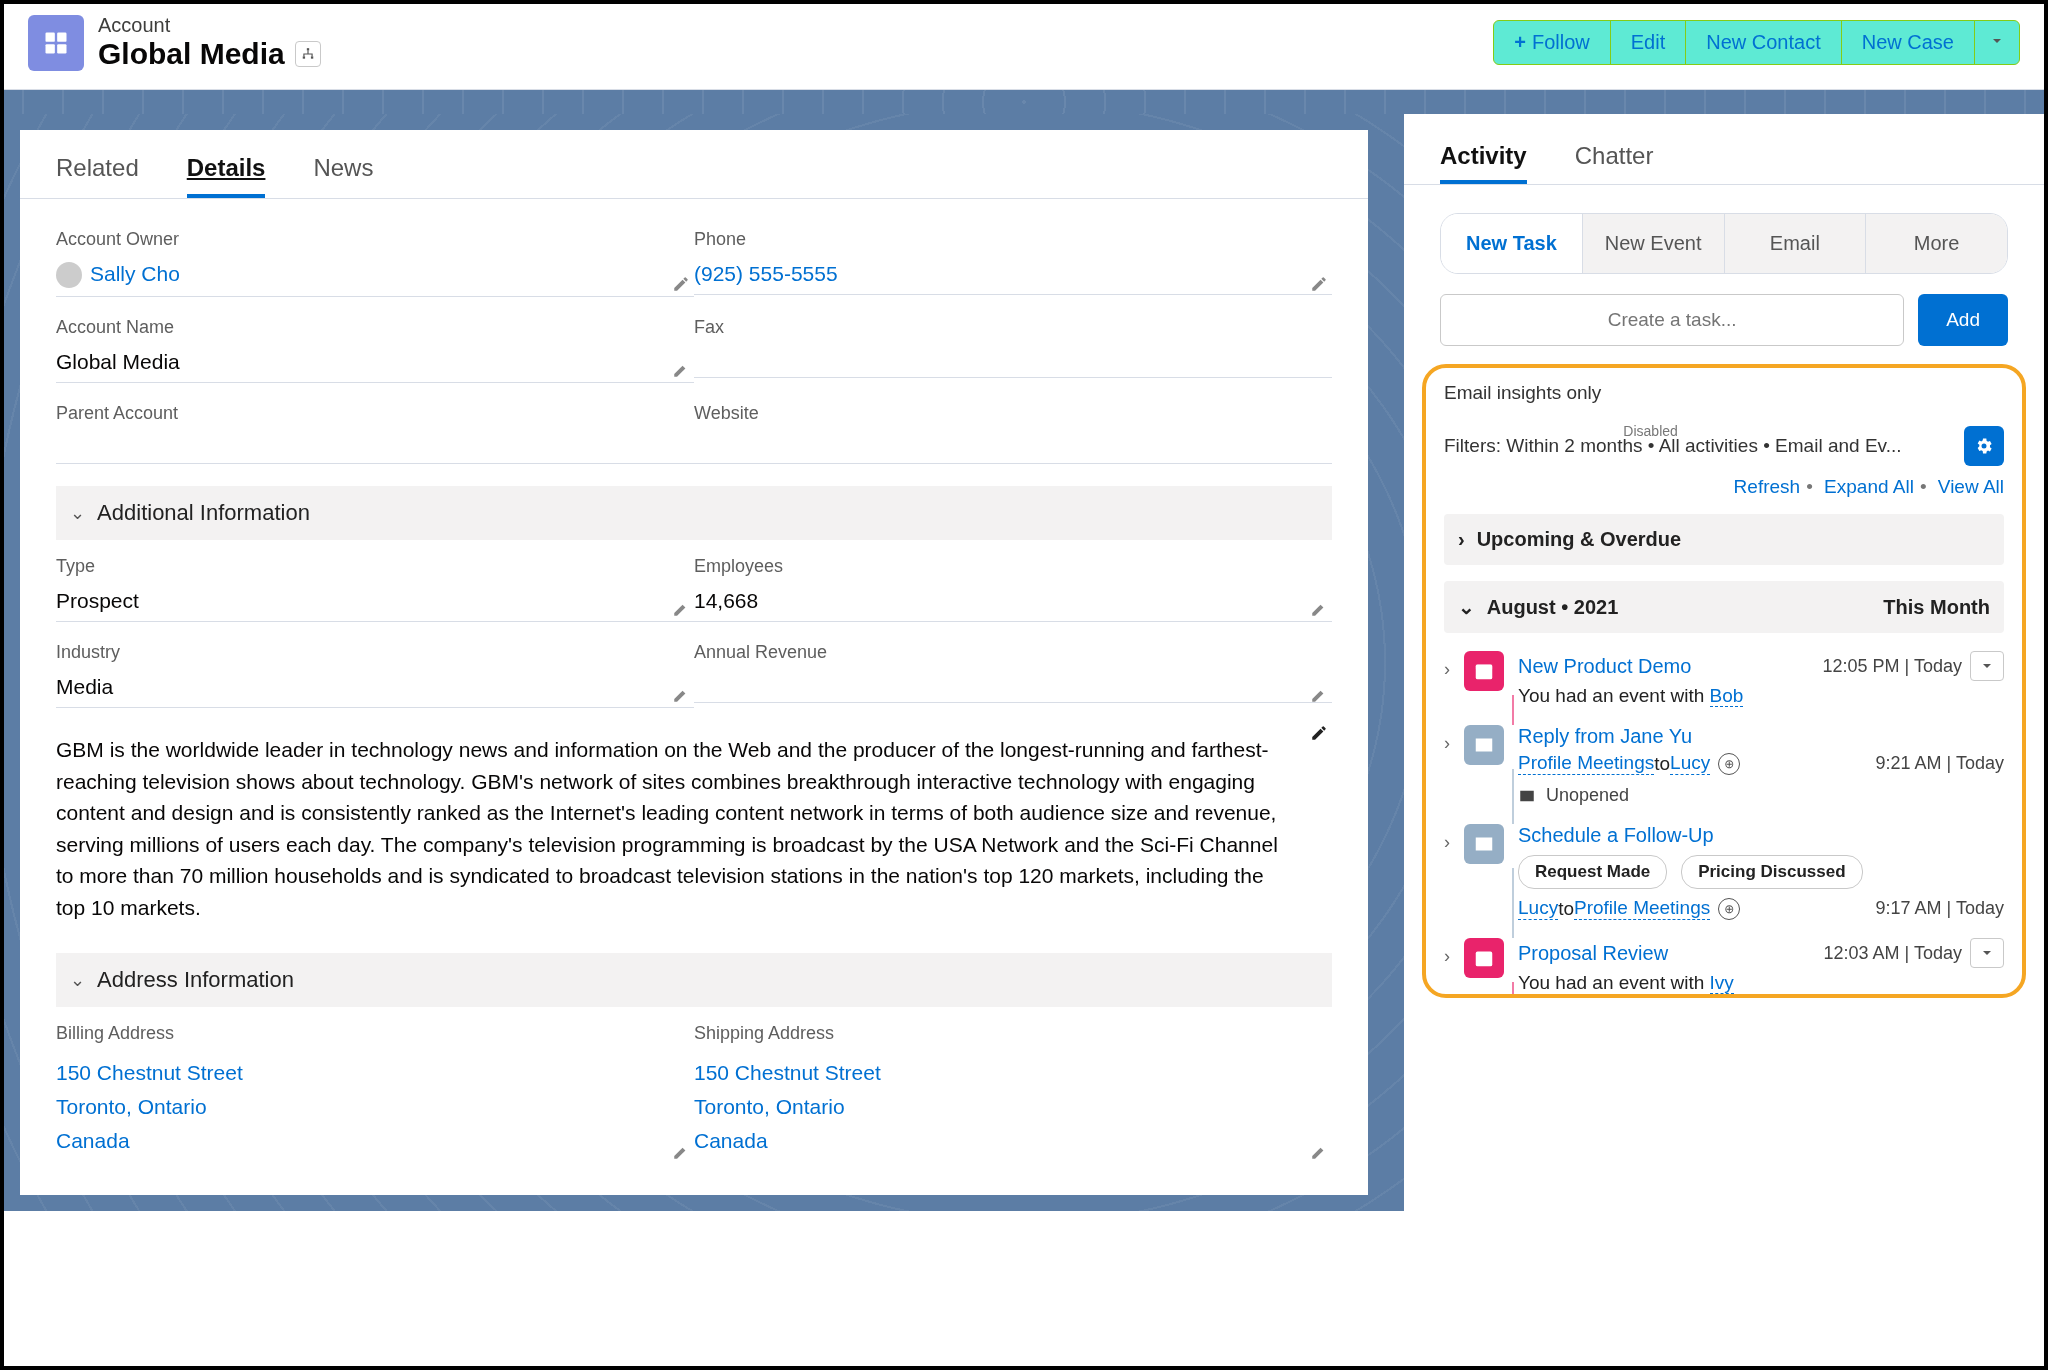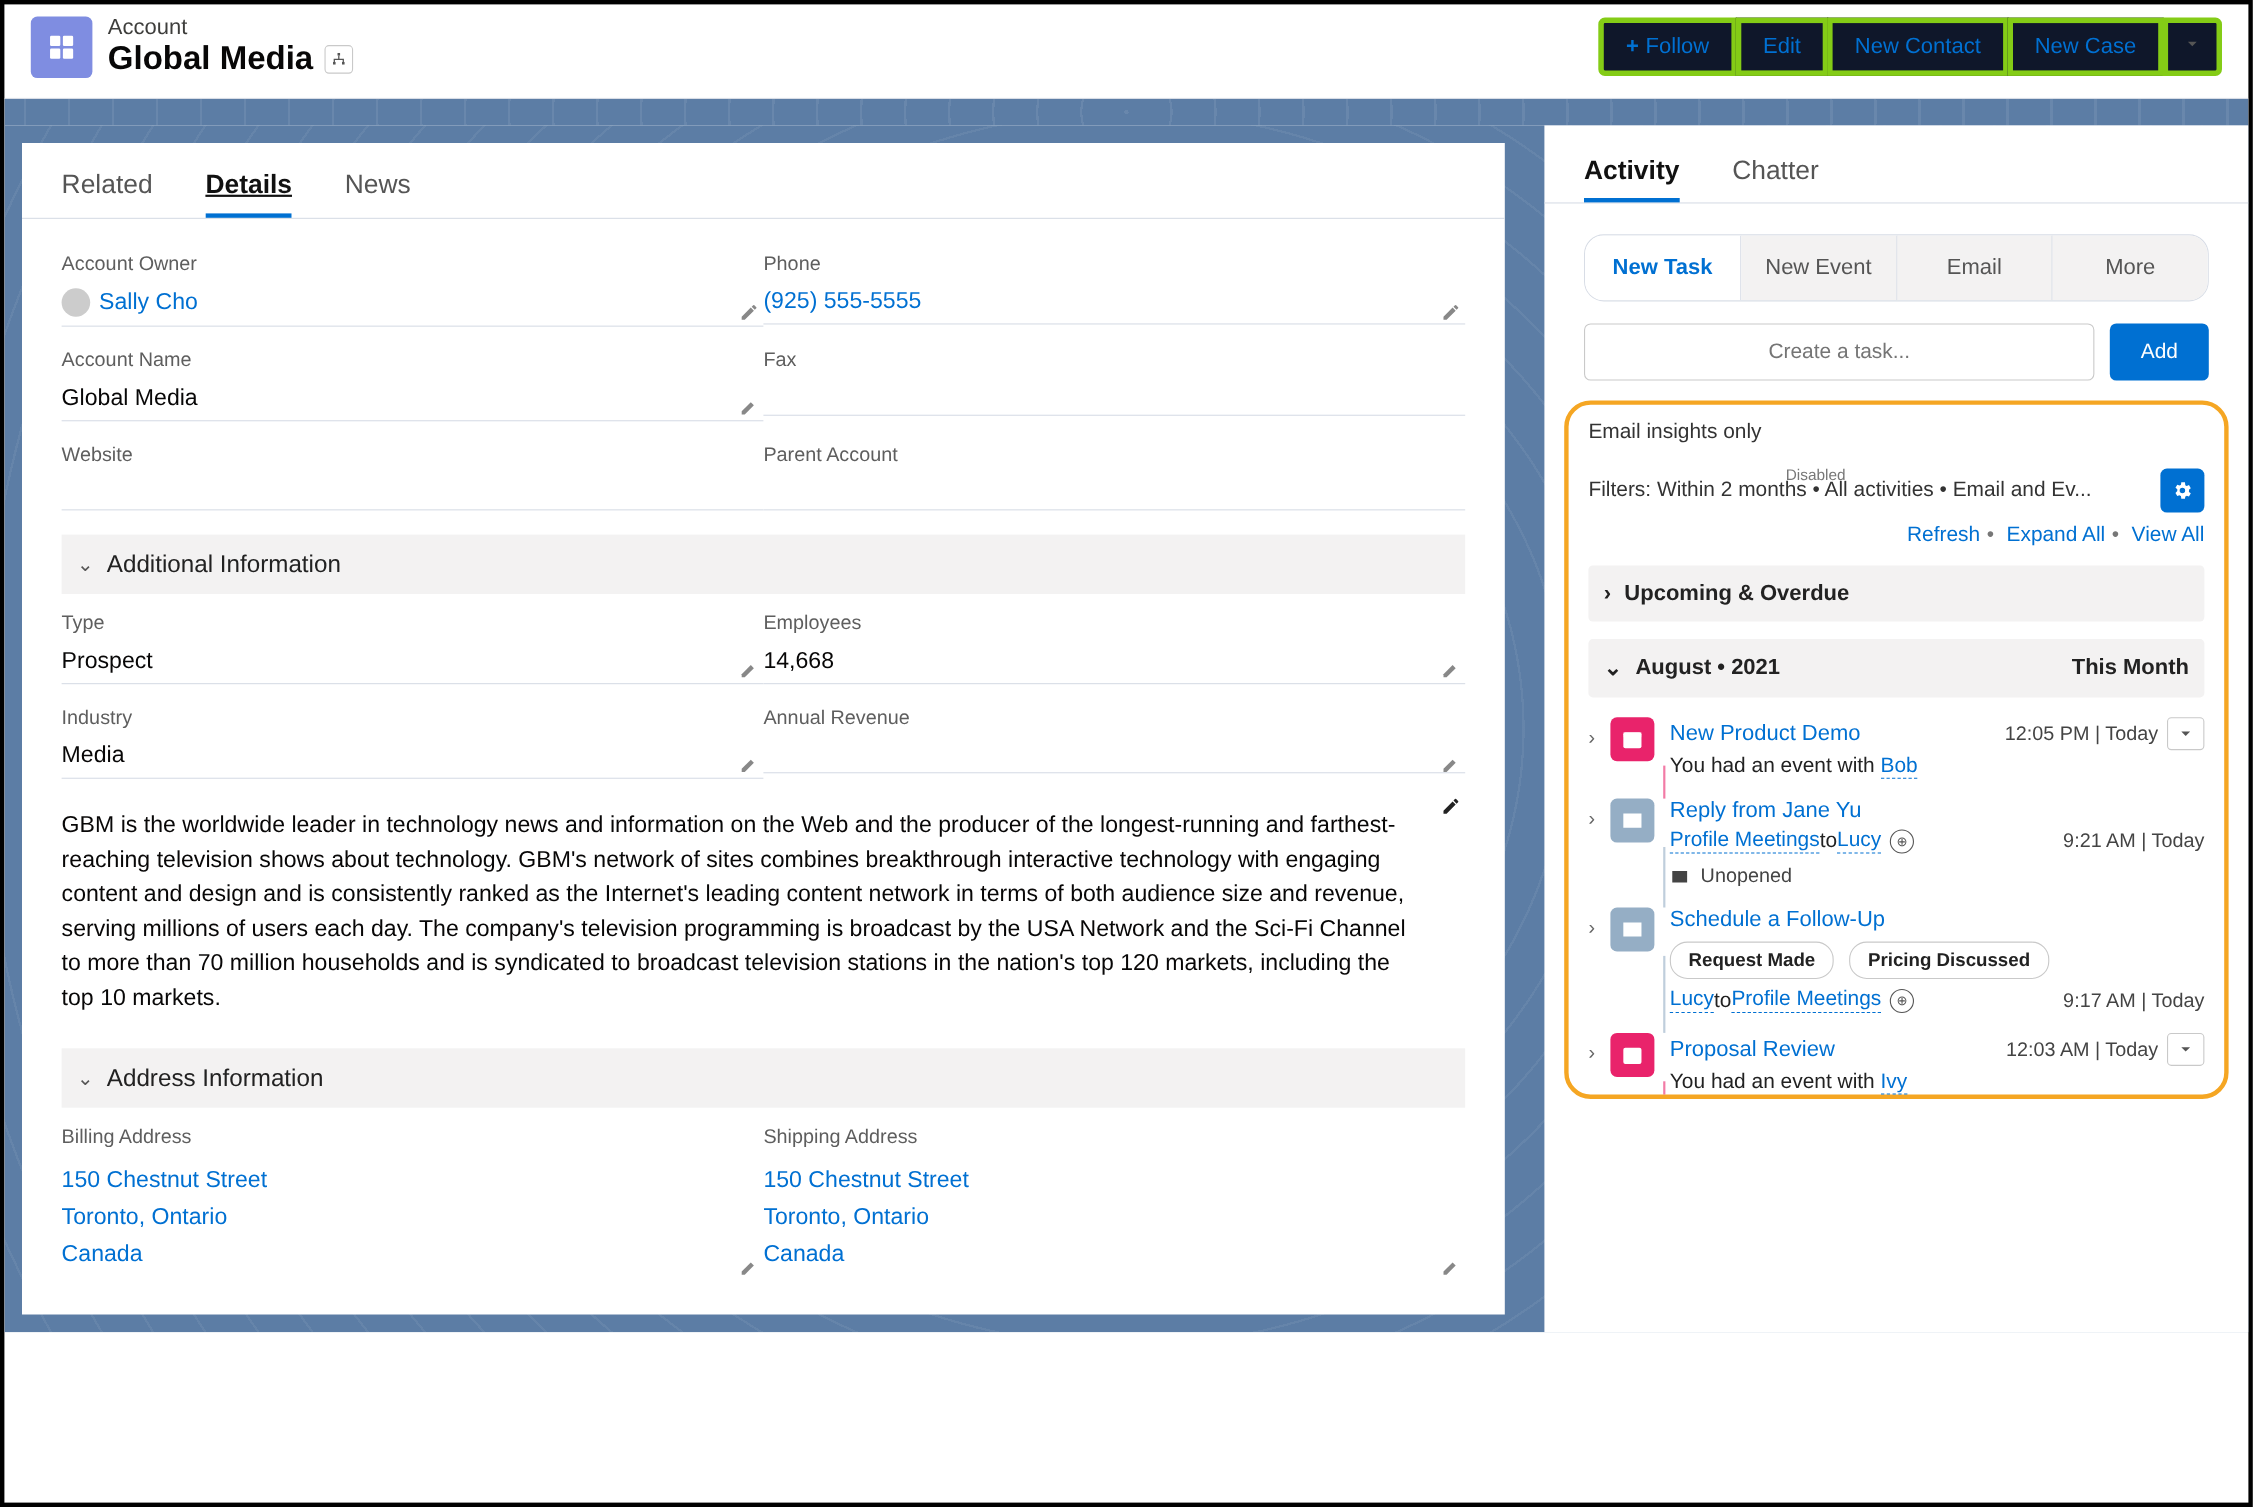--- a/index.html
+++ b/index.html
@@ -7,21 +7,21 @@
   body { font-family: -apple-system, BlinkMacSystemFont, "Segoe UI", Arial, sans-serif; background:#fff; color:#222; width:2048px; height:1370px; overflow:hidden; border:4px solid #000;}
   
   
   .page-header { display:flex; align-items:center; padding:10px 24px 18px; border-bottom:1px solid #d8dde6;}
   .record-icon { width:56px; height:56px; background:#7f8de1; border-radius:6px; display:flex; align-items:center; justify-content:center; margin-right:14px;}
   .record-icon svg { width:28px; height:28px; fill:#fff;}
   .record-heading .obj { font-size:20px; color:#3e3e3c;}
   .record-heading .name { font-size:30px; font-weight:700; color:#080707; display:flex; align-items:center; gap:10px;}
   .hier-icon { display:inline-flex; width:26px; height:26px; border:1px solid #c9c9c9; border-radius:4px; align-items:center; justify-content:center; font-size:14px; color:#555;}
   .header-actions { margin-left:auto; display:flex; gap:0;}
-  .hdr-btn { background:#0f172a; border:5px solid #84cc16; padding:10px 20px; font-size:20px; color:#0070d2; cursor:pointer; border-radius:6px; margin-left:-1px;}
+  .hdr-btn { background:#5eead4; border:1px solid #84cc16; padding:10px 20px; font-size:20px; color:#0070d2; cursor:pointer; border-radius:6px; margin-left:-1px;}
   .hdr-btn:first-child{border-top-right-radius:0;border-bottom-right-radius:0;}
   .hdr-btn.mid{border-radius:0;}
   .hdr-btn.last{border-radius:0;}
   .hdr-btn.drop{border-top-left-radius:0;border-bottom-left-radius:0; padding:10px 14px;}
   .hdr-btn .plus{color:#0070d2;margin-right:6px;font-weight:bold;}
   
   .blue-band { height:24px; background:#5c7da5; background-image: repeating-radial-gradient(circle at 50% 50%, rgba(255,255,255,0.08) 0 2px, transparent 2px 40px);}
   
   .columns { display:flex; gap:24px; padding:0; }
   .left-col { flex:1; background:#fff; margin-left:0;}
@@ -177,25 +177,25 @@
                 <path d="M3 17.25V21h3.75L17.81 9.94l-3.75-3.75L3 17.25z"></path>
               </svg></span>
         </div>
         <div class="field">
           <div class="label">Fax</div>
           <div class="value"></div>
         </div>
       </div>
       <div class="field-row">
         <div class="field">
+          <div class="label">Parent Account</div>
+          <div class="value"></div>
+        </div>
+        <div class="field">
           <div class="label">Website</div>
-          <div class="value"></div>
-        </div>
-        <div class="field">
-          <div class="label">Parent Account</div>
           <div class="value"></div>
         </div>
       </div>
 
       <div class="section-hdr">
         <span class="chev">⌄</span>
         <span>Additional Information</span>
       </div>
 
       <div class="field-row">

